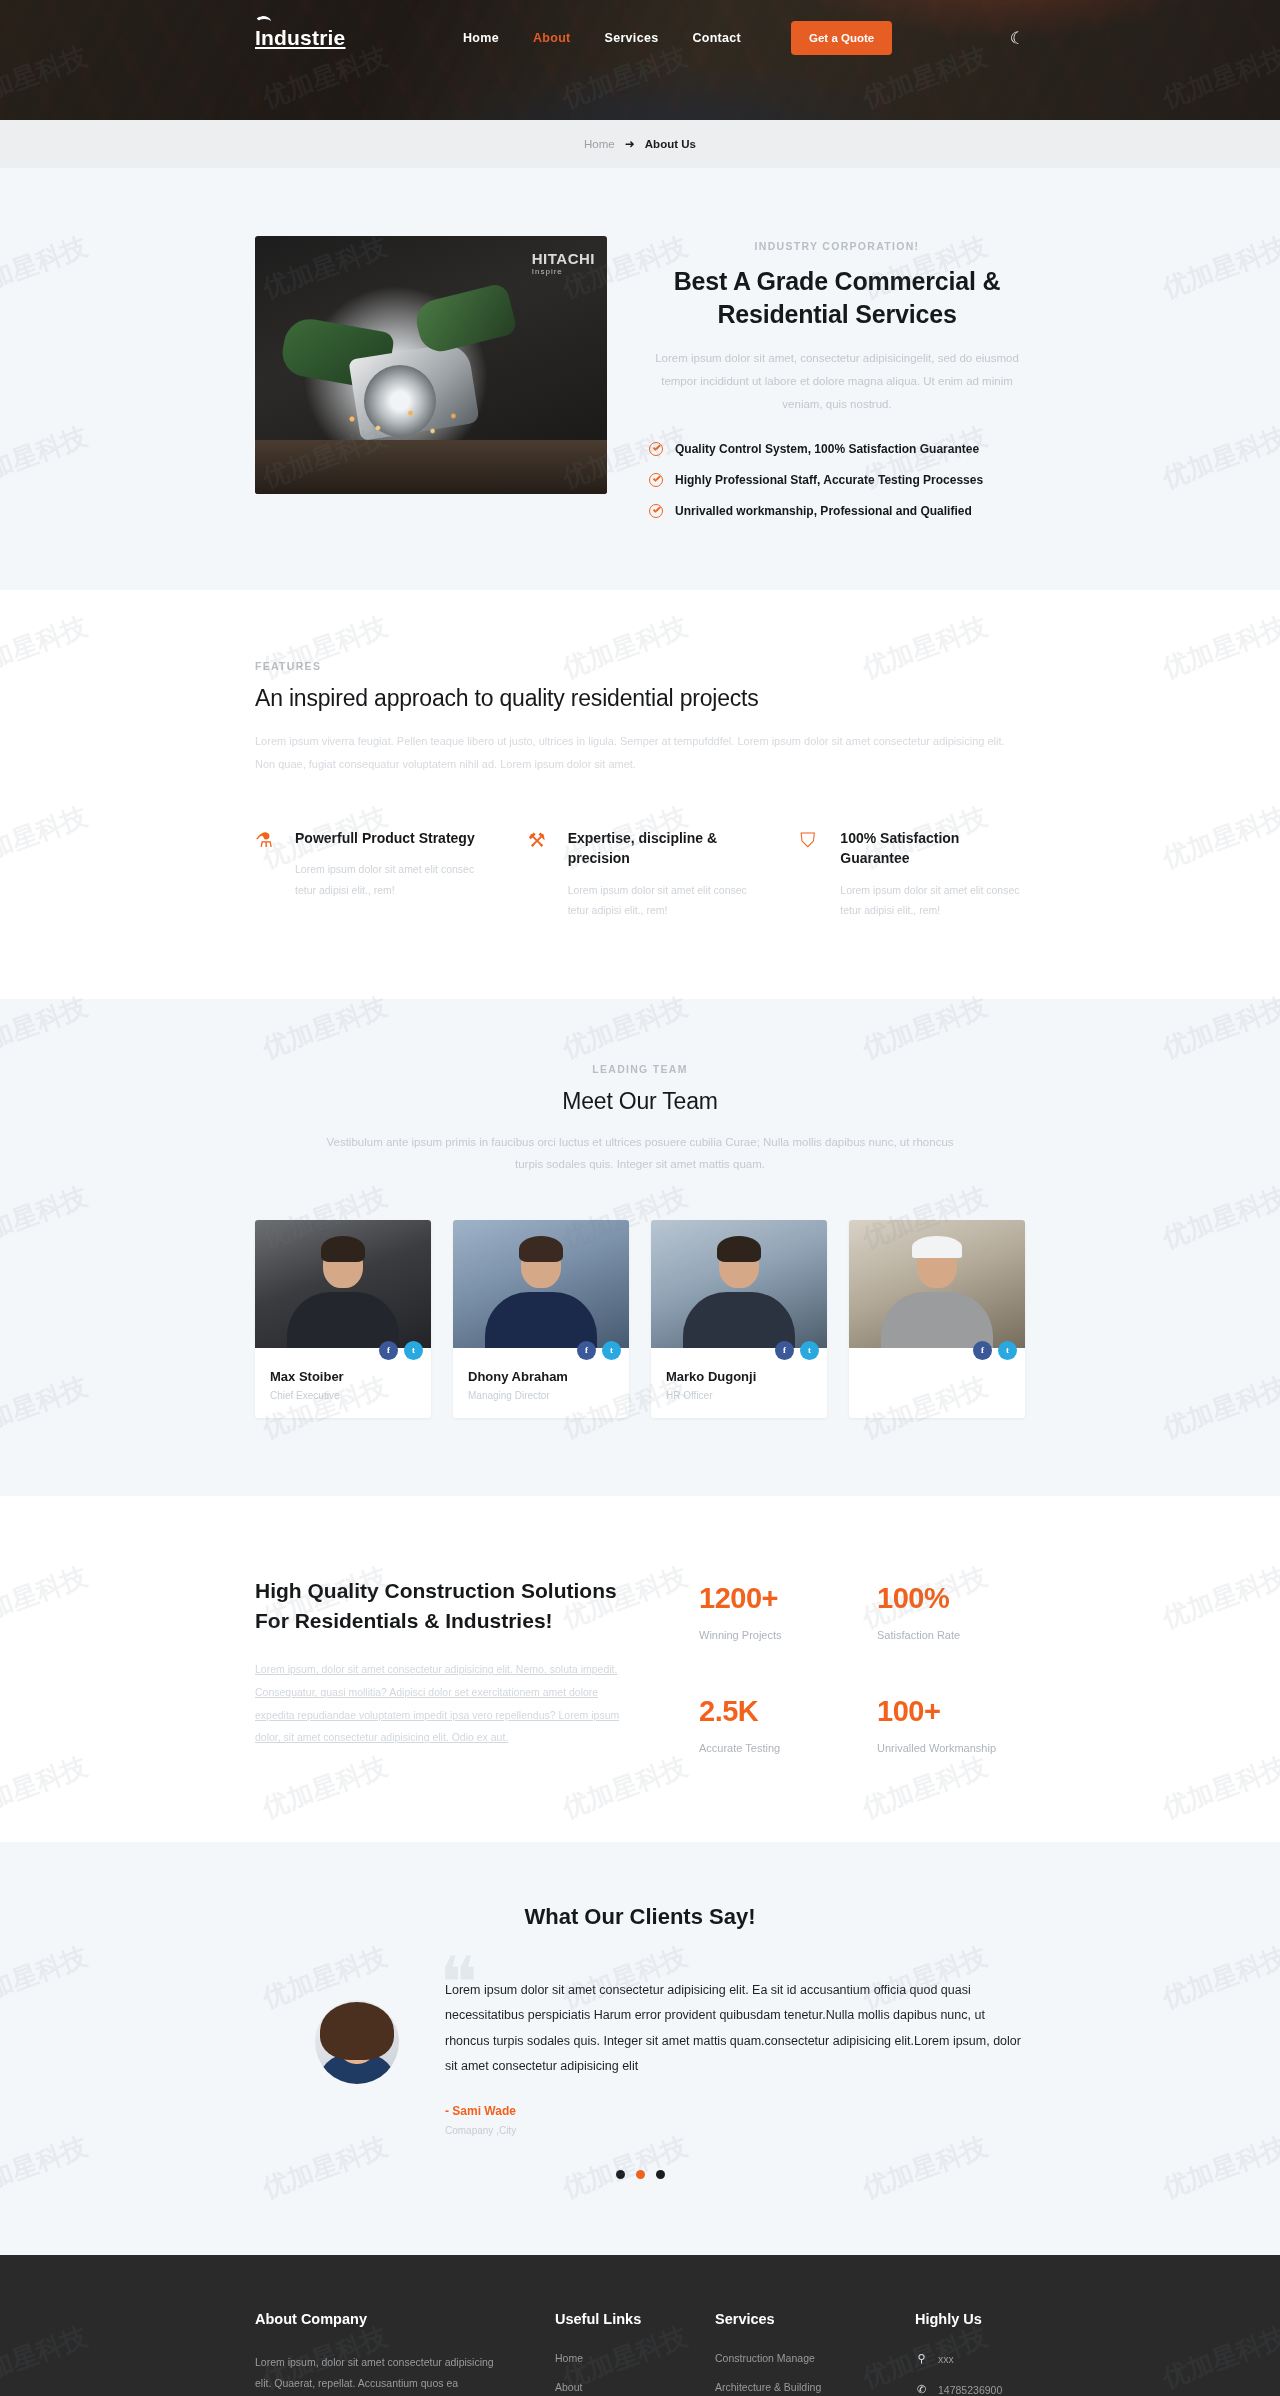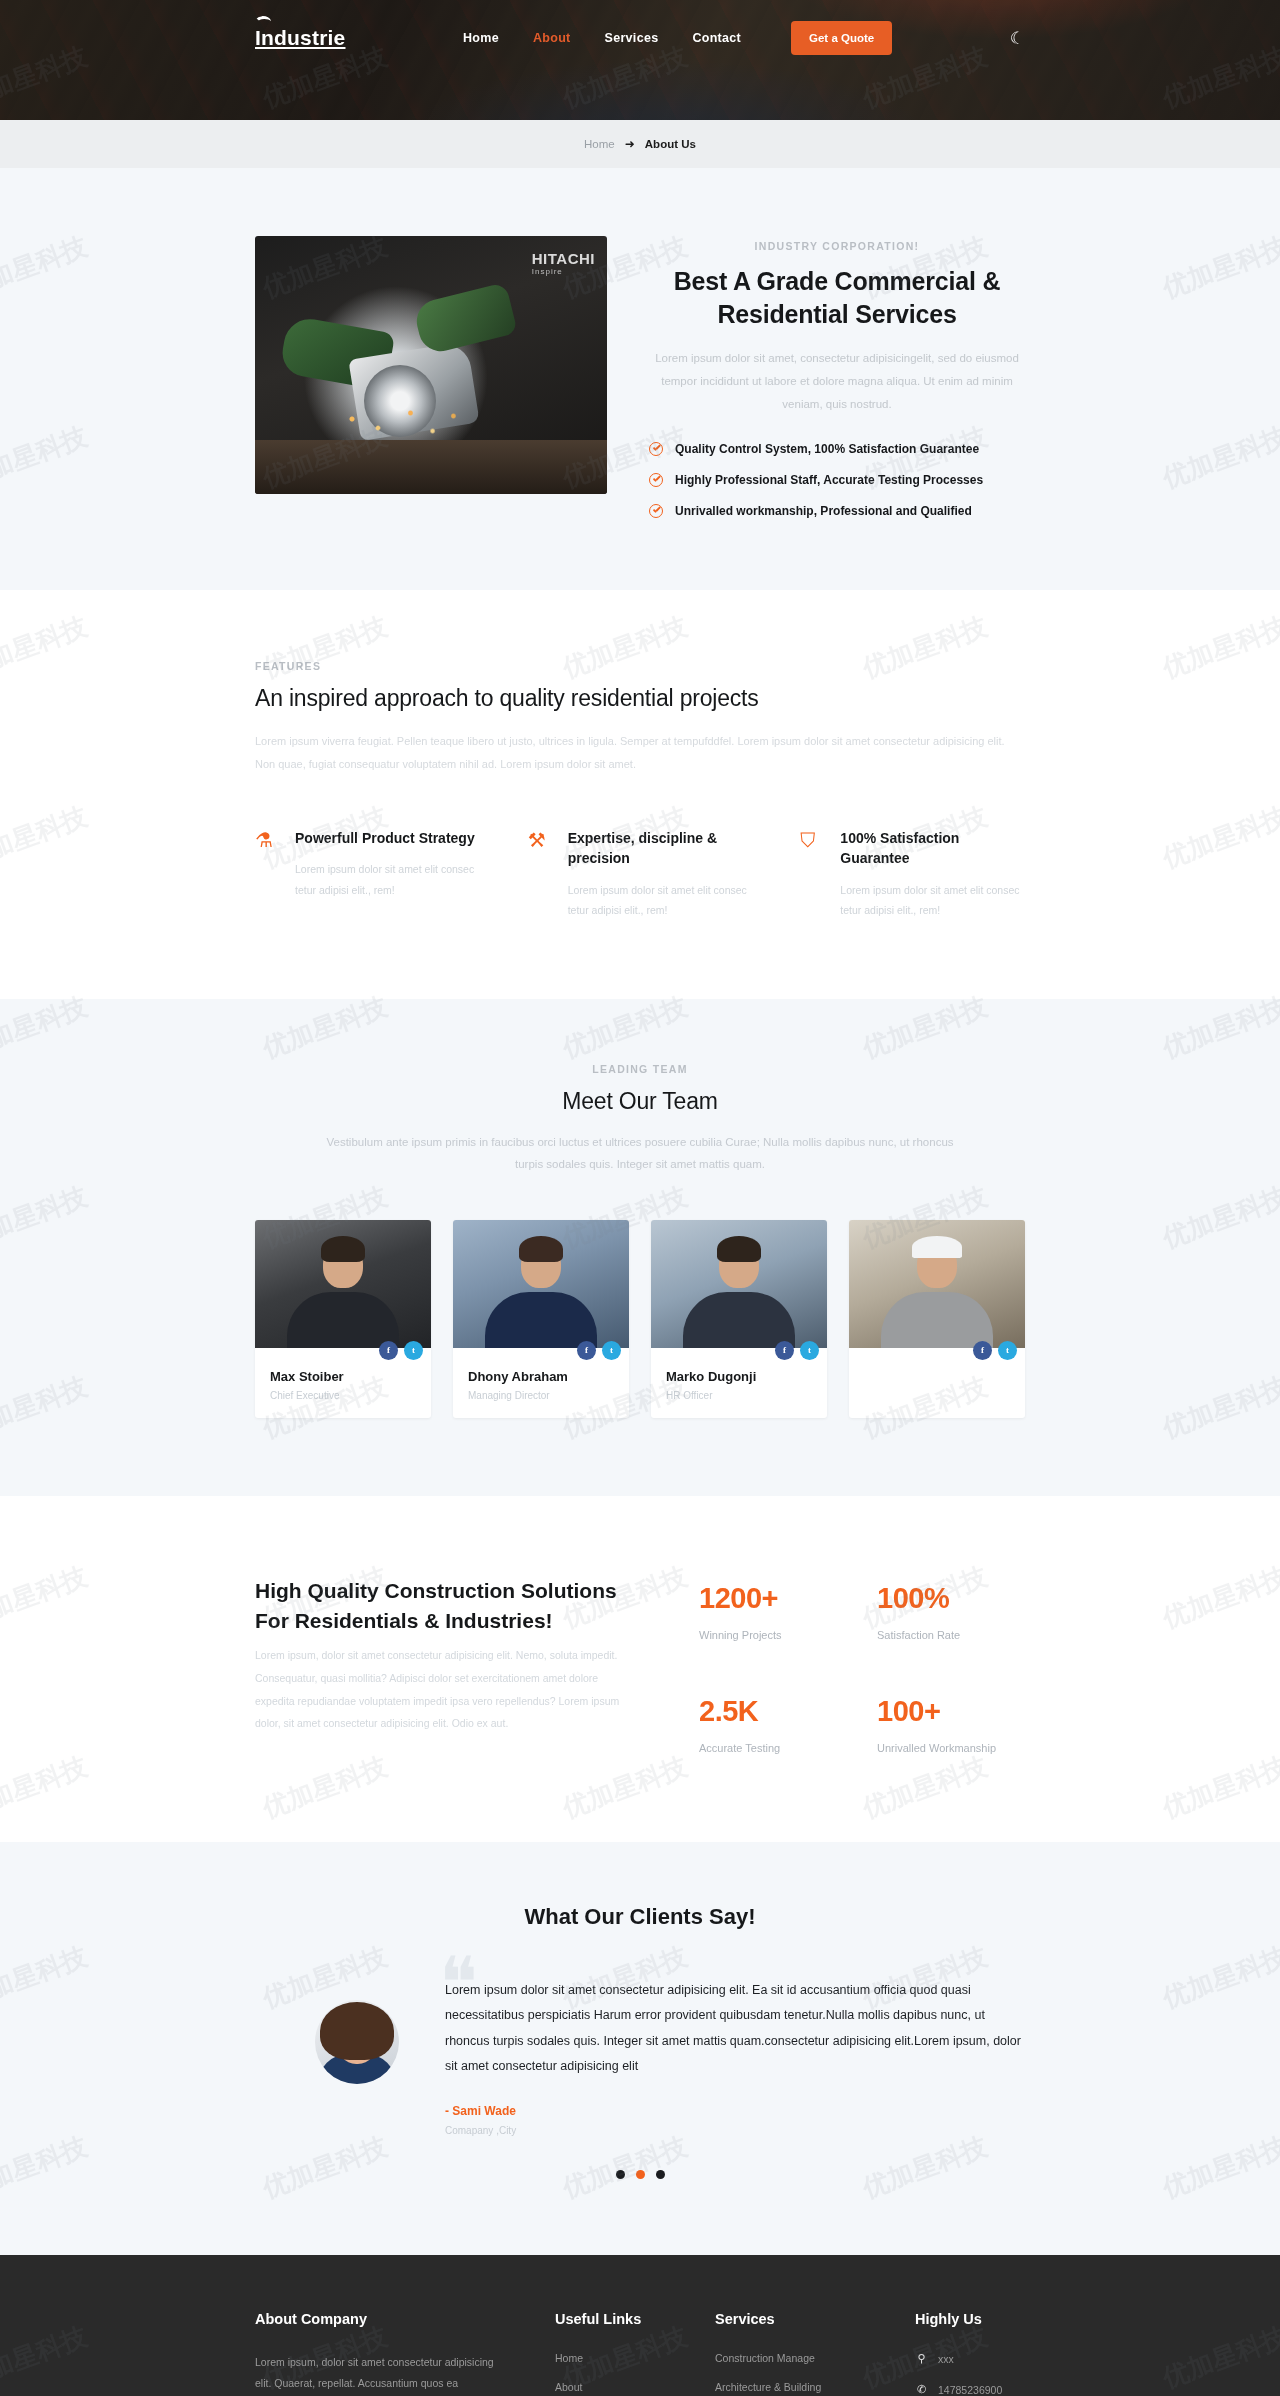--- a/index.html
+++ b/index.html
@@ -133,21 +133,21 @@
   .soc.tw { background:#2aa9e0; }
   .team-meta { padding: 21px 15px 17px; }
   .team-name { font-size: 13px; font-weight:700; color:#16181a; }
   .team-role { font-size: 10px; color:#c8ced4; margin-top: 6px; }
 
   
   .stats { background:#fff; padding: 80px 0 88px; }
   .stats-grid { display:flex; gap: 40px; }
   .stats-left { width: 372px; flex:0 0 372px; }
   .stats-h { font-size: 21px; line-height: 1.45; font-weight:700; color:#16181a; }
-  .stats-p { font-size: 10.5px; line-height: 2.15; color:#d3d8dd; margin-top: 8px; }
+  .stats-p { font-size: 10.5px; line-height: 2.15; color:#d3d8dd; margin-top: 22px; text-decoration: underline; }
   .stats-right { flex:1; display:grid; grid-template-columns: 1fr 1fr; row-gap: 54px; column-gap: 30px; padding-left: 32px; padding-top: 6px; }
   .stat-num { font-size: 29px; font-weight:700; color:#f2621d; letter-spacing:-.5px; }
   .stat-lbl { font-size: 11px; color:#aeb4bb; margin-top: 14px; }
 
   
   .testi { background:#f4f7fa; padding: 62px 0 76px; }
   .testi-h { font-size: 22px; font-weight:700; color:#16181a; text-align:center; }
   .testi-row { display:flex; gap: 46px; margin-top: 48px; align-items:flex-start; padding-left: 30px; }
   .avatar { width: 84px; height: 84px; flex:0 0 84px; border-radius:50%; position:relative; overflow:hidden; margin-top: 22px; margin-left: 30px;
     background: linear-gradient(160deg,#f0f2f4,#c9cfd6); }

